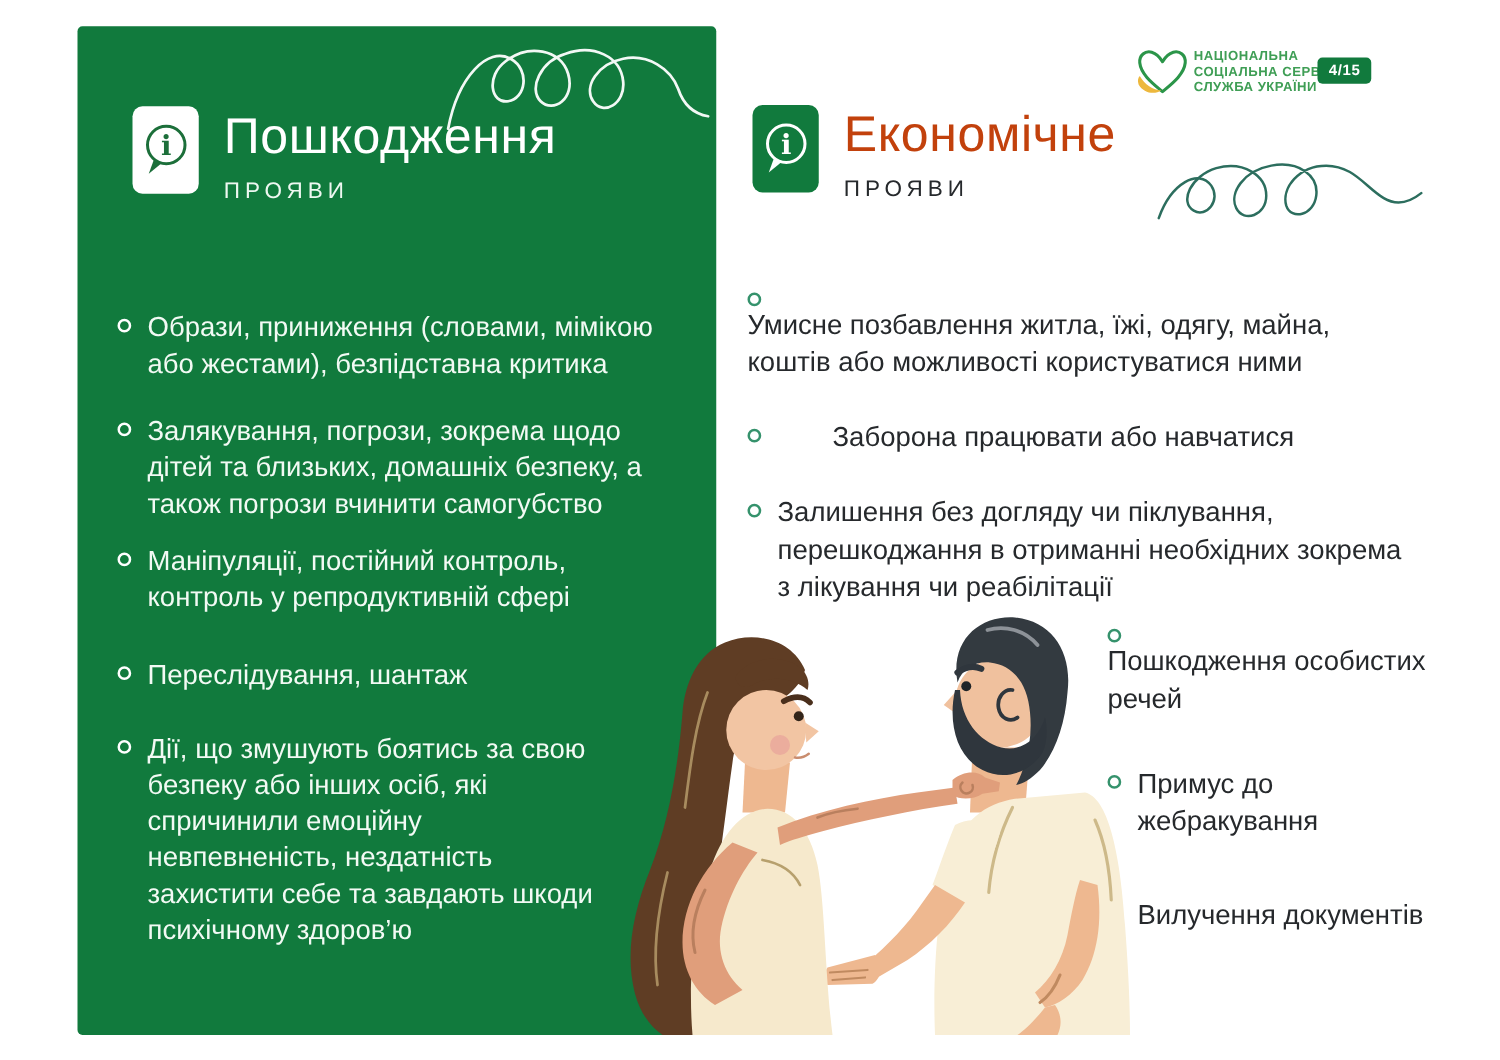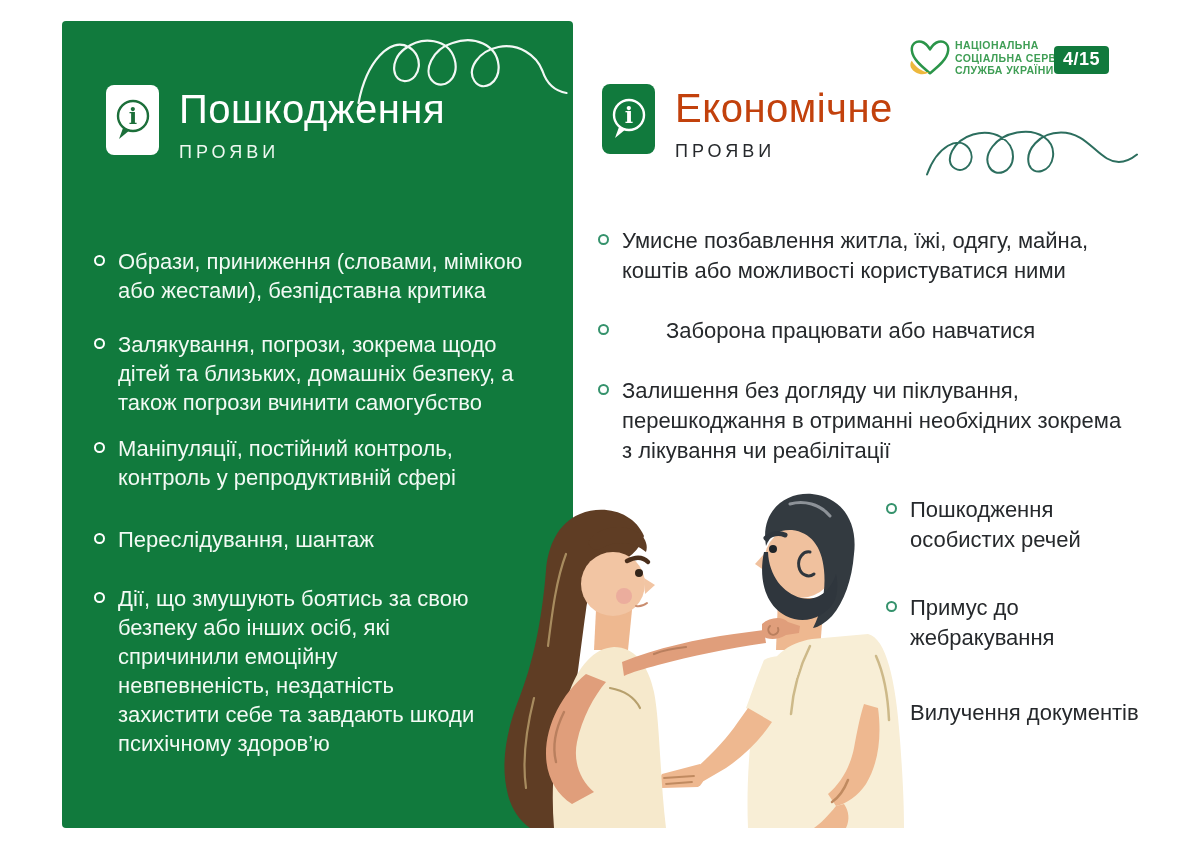--- a/index.html
+++ b/index.html
@@ -47,38 +47,38 @@
   .panel-list li:nth-child(4){ margin-bottom:30px; }
   .panel-list li:nth-child(5) span { max-width:362px; }
   .panel-list li span { display:block; }
 
   
   .right-header { position:absolute; left:602px; top:84px; display:flex; align-items:flex-start; }
   .teal-squiggle { position:absolute; left:925px; top:106px; width:215px; height:96px; }
 
   .right-list { position:absolute; left:598px; top:226px; width:532px; }
   .right-list li { font-size:22px; line-height:30px; font-weight:500; color:#26292c; }
-  .right-list li:nth-child(1){ margin-bottom:30px; }
+  .right-list li:nth-child(1){ margin-bottom:30px;flex-direction:column; }
   .right-list li:nth-child(2){ margin-bottom:30px;gap:44px; }
 
   .side-list { position:absolute; left:886px; top:495px; width:262px; }
   .side-list li { font-size:22px; line-height:30px; font-weight:500; color:#26292c; }
-  .side-list li:nth-child(1){ margin-bottom:38px; }
+  .side-list li:nth-child(1){ margin-bottom:38px;flex-direction:column; }
   .side-list li:nth-child(2){ margin-bottom:45px; }
 
   
   .logo { position:absolute; left:908px; top:37px; display:flex; align-items:center; }
   .logo-text { margin-left:3px; }
   .logo-text div {
     font-size:10.5px; line-height:12.5px; font-weight:700; letter-spacing:0.4px;
     color:#3f9e55; text-transform:uppercase;
   }
   .page-badge {
     position:absolute; left:1054px; top:46px; background:#117a3d; color:#ffffff;
-    font-size:18px; font-weight:600; padding:3px 9px 4px; border-radius:4px; letter-spacing:0.5px;
+    font-size:12px; font-weight:600; padding:3px 9px 4px; border-radius:4px; letter-spacing:0.5px;
   }
 
   
   .illustration { position:absolute; left:448px; top:450px; width:460px; height:378px; }
 </style>
 </head>
 <body>
 
 <div class="page">
 

